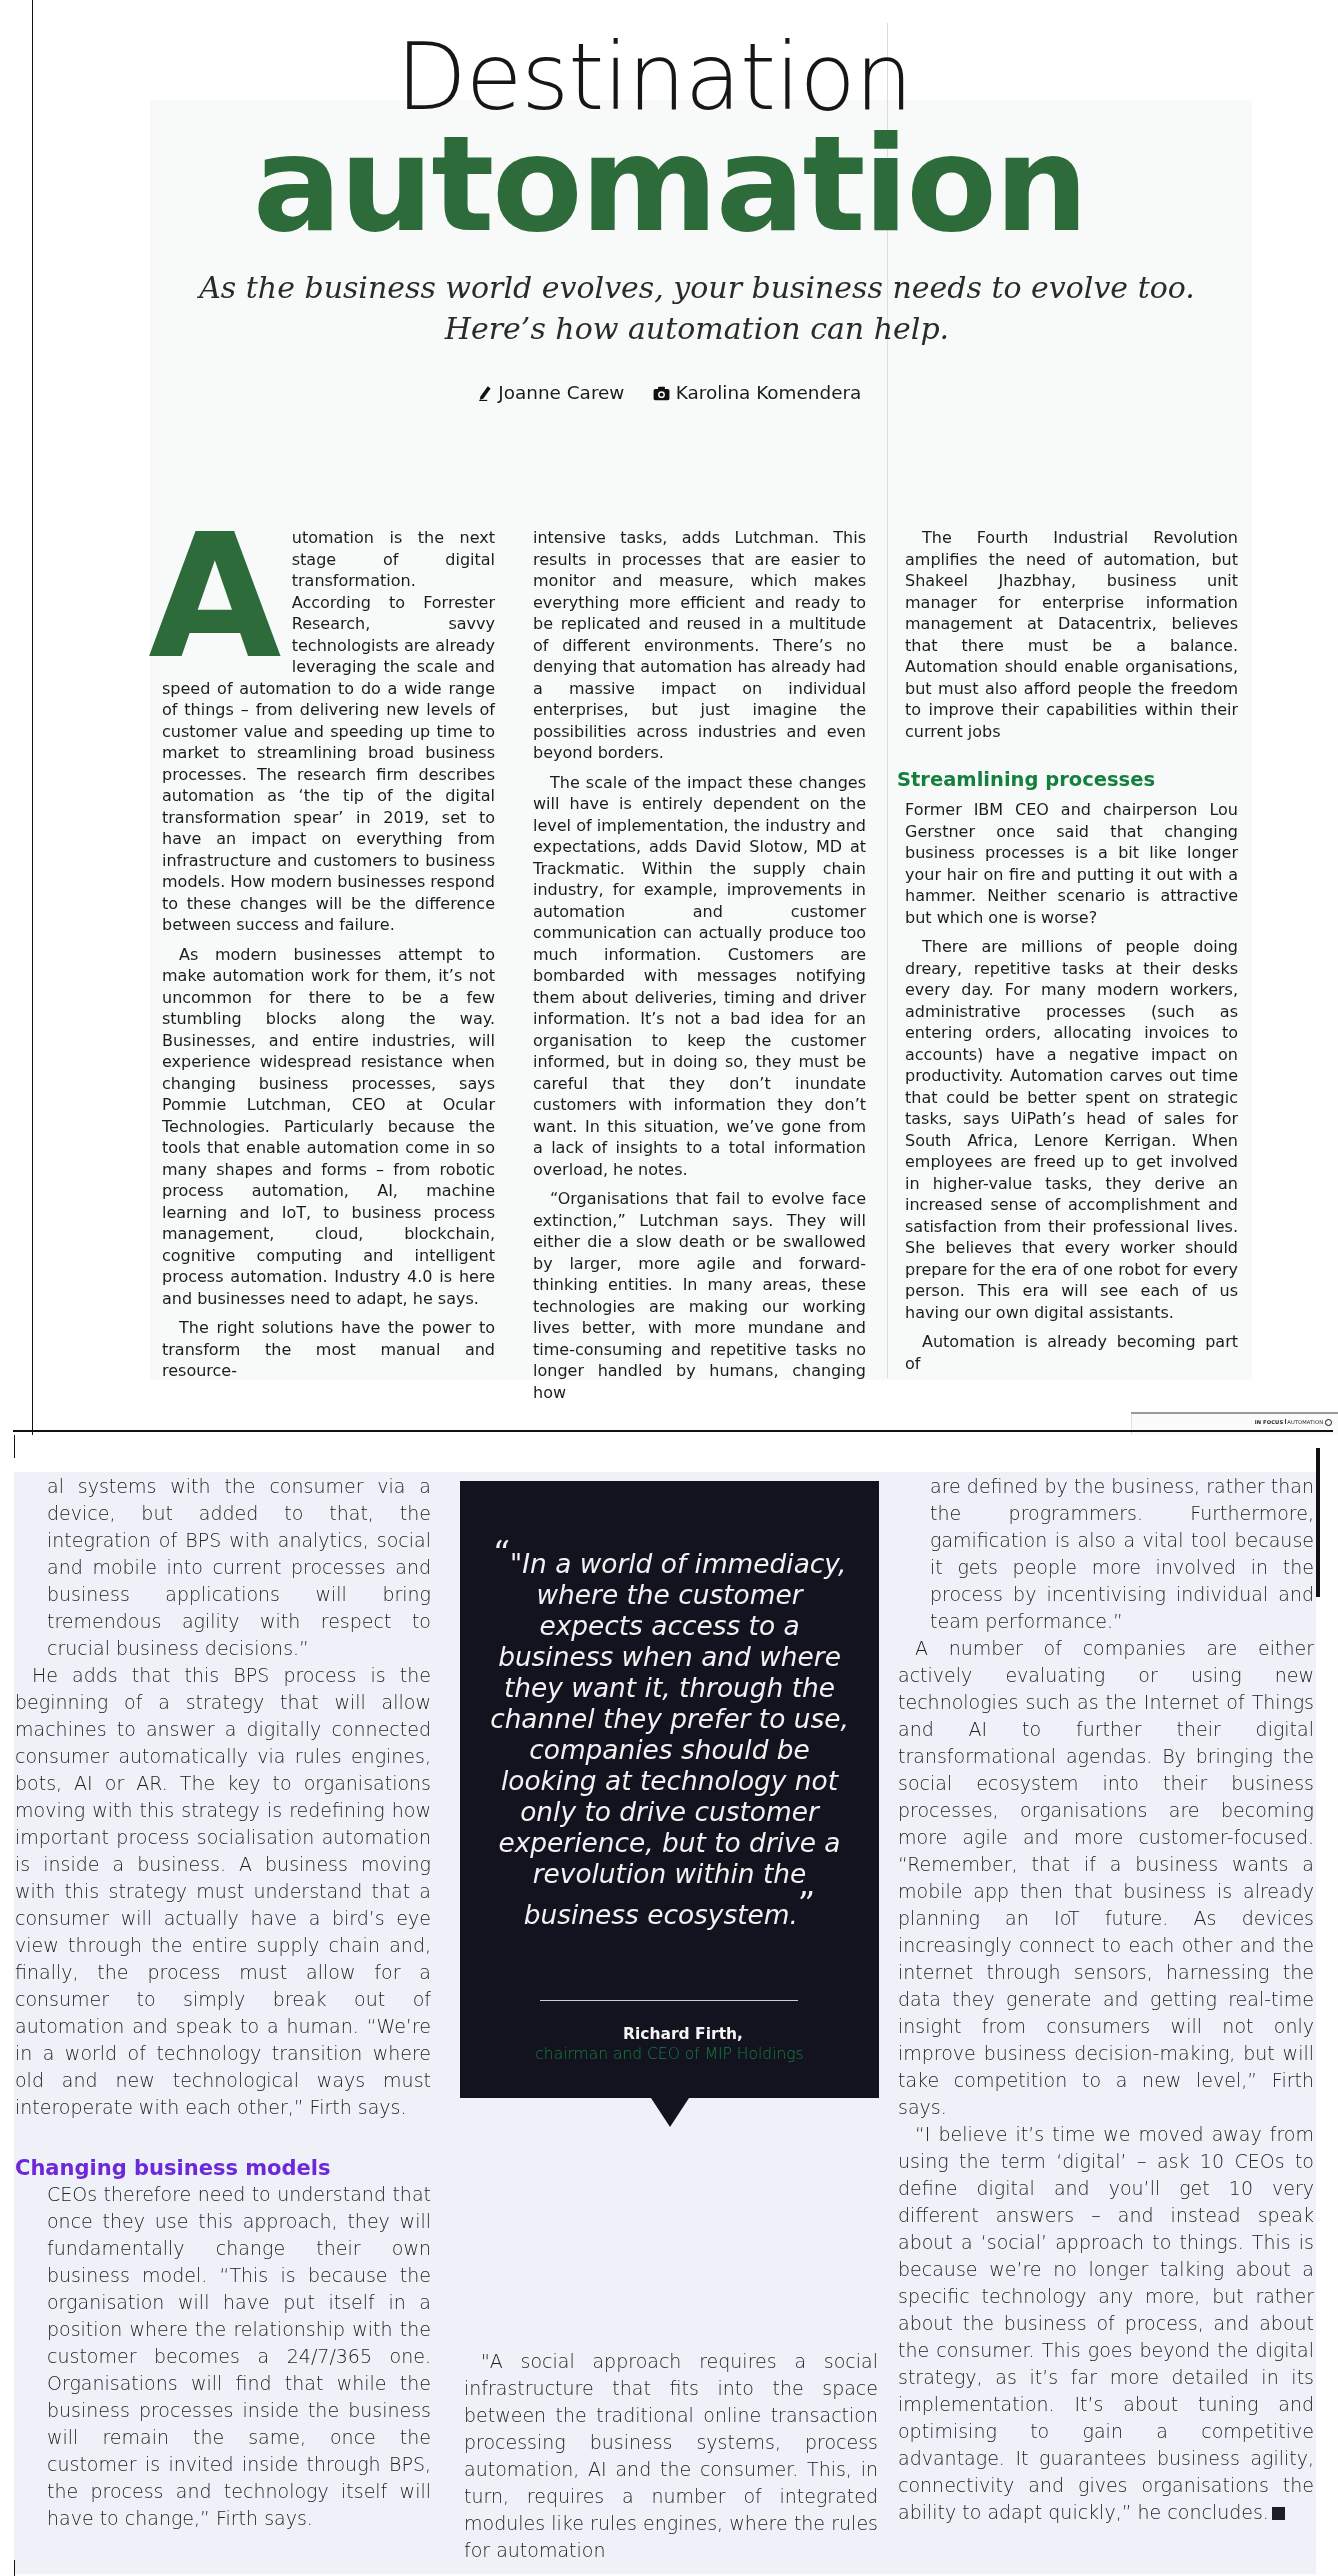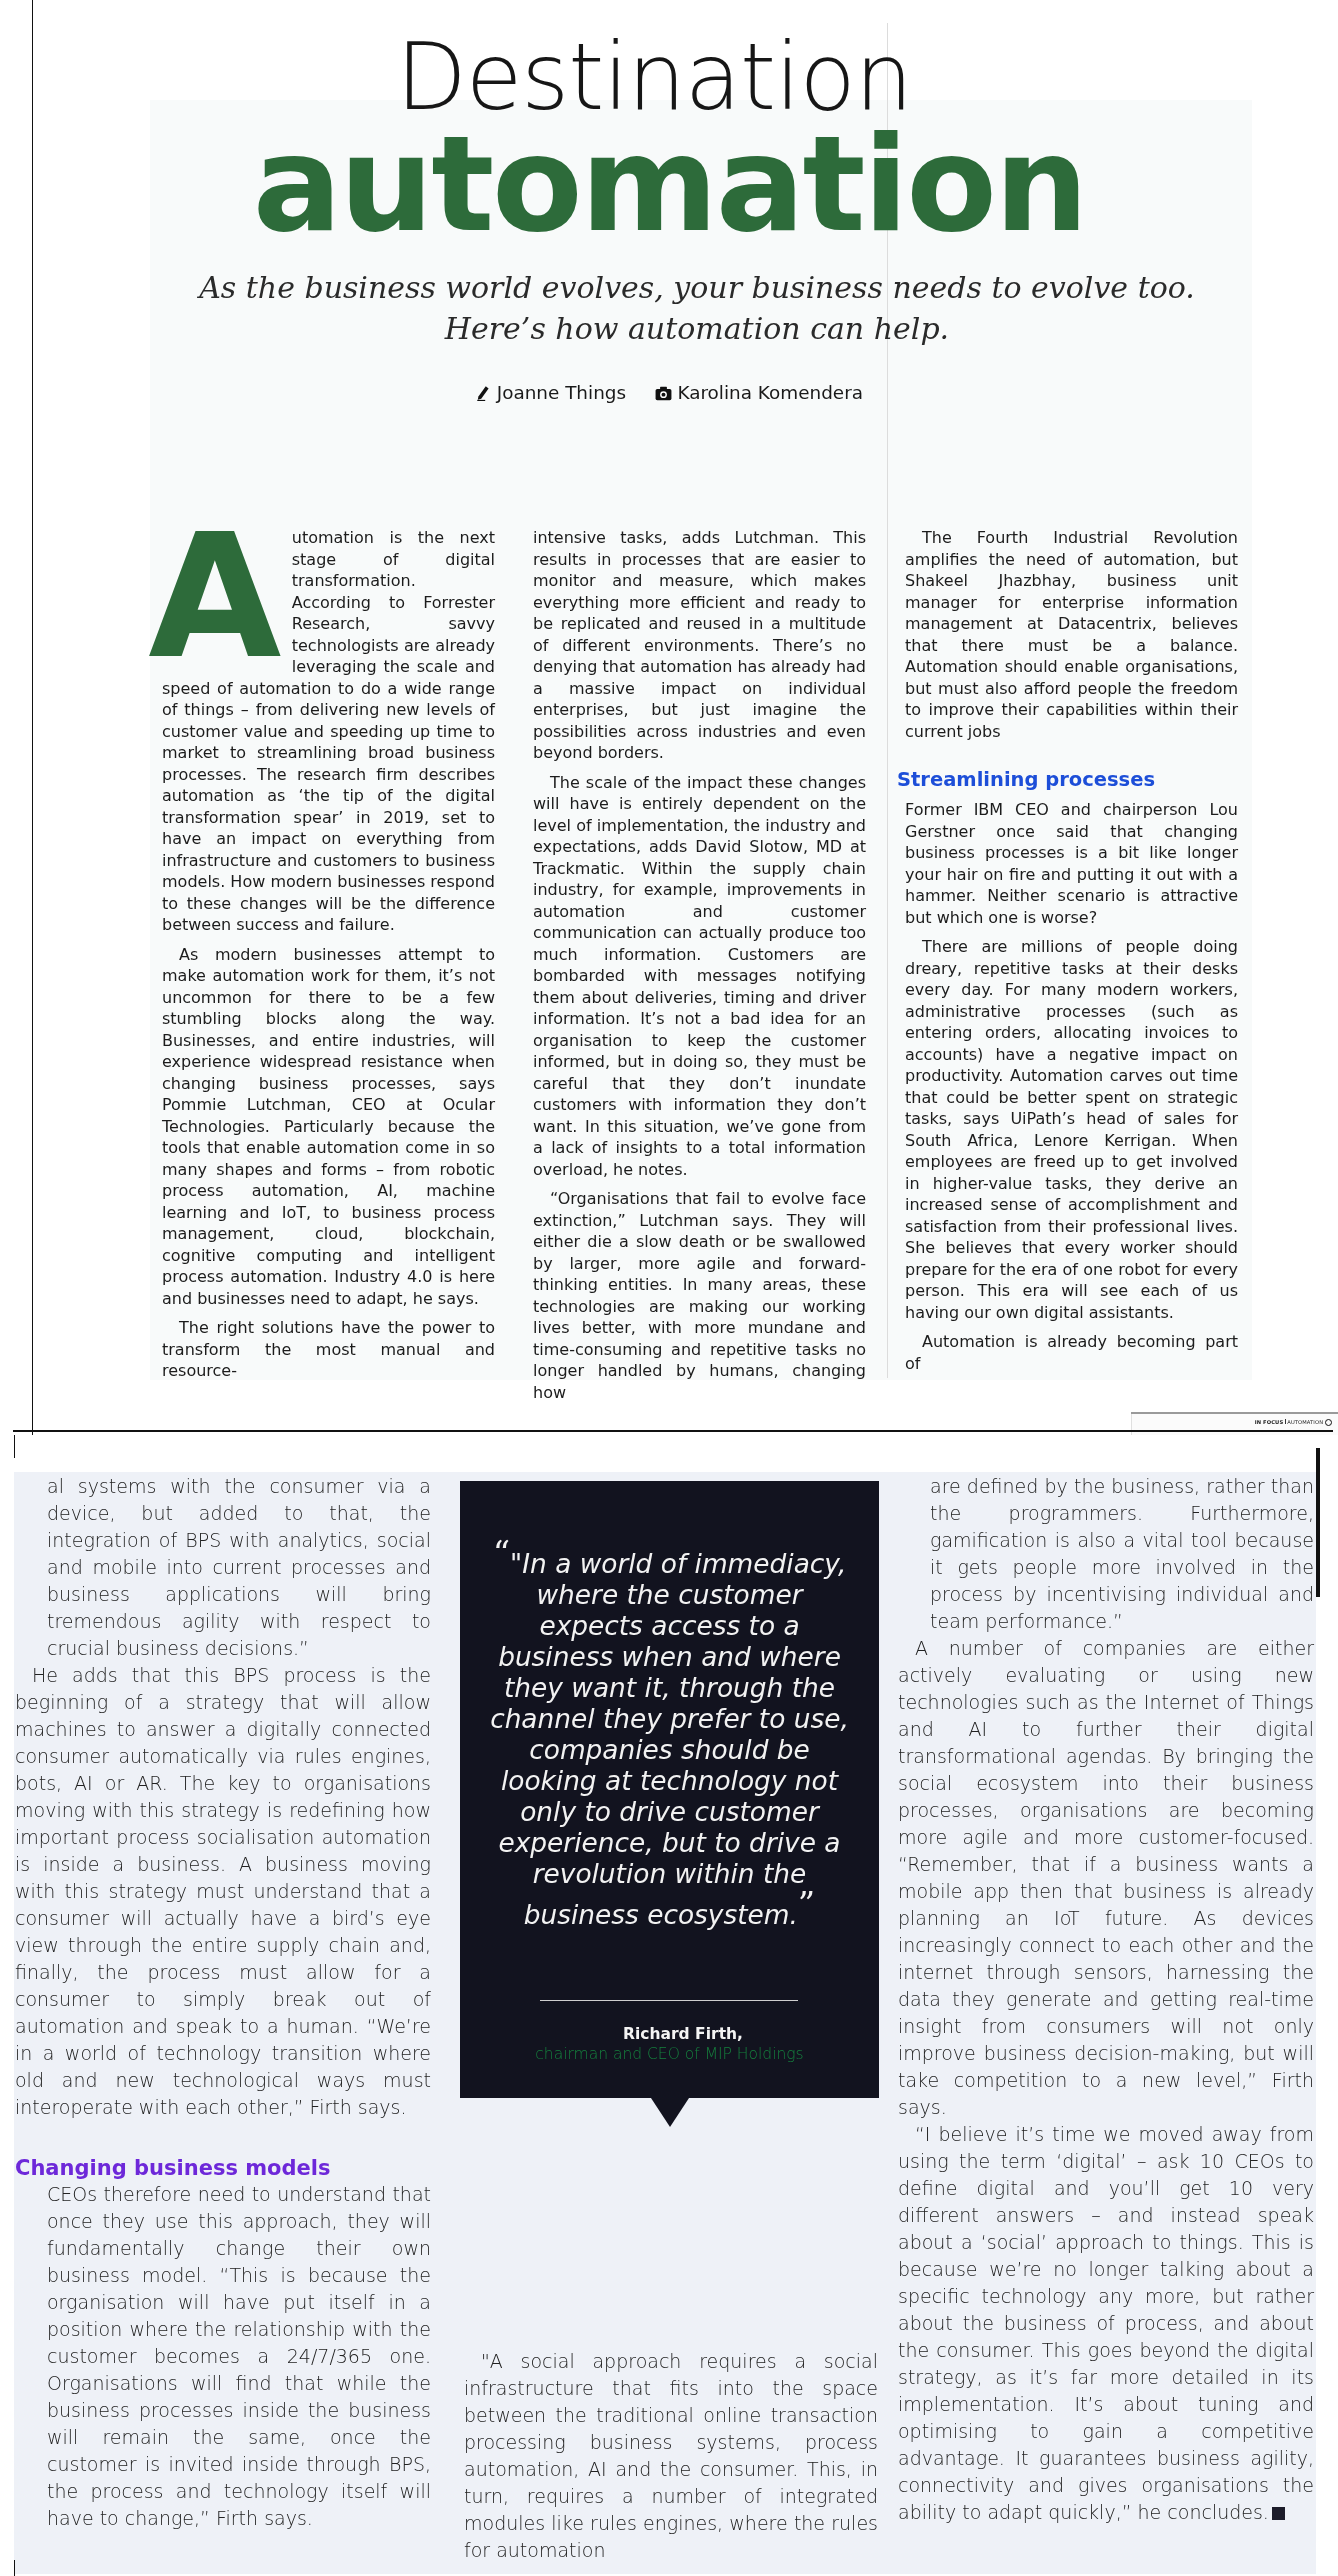--- a/index.html
+++ b/index.html
@@ -18,21 +18,21 @@
   .byline .icon { display: inline-block; vertical-align: -2.3px; margin-right: 5.7px; }
   .byline .sep { display: inline-block; width: 17px; }
 
   .col { position: absolute; font-family: "DejaVu Sans", sans-serif; font-size: 16px; line-height: 21.5px; text-align: justify; color: #1c1c1c; }
   .col p { margin: 8px; text-indent: 17px; }
   .col p.noindent { text-indent: 0; }
   .c1 { left: 154px; top: 519px; width: 349px; }
   .c2 { left: 525px; top: 519px; width: 349px; }
   .c3 { left: 897px; top: 519px; width: 349px; }
   .dropcap { float: left; font-family: "DejaVu Sans", sans-serif; font-weight: 700; font-size: 172px; line-height: 132px; color: #2d6b3a; margin: 11.5px 10.3px -5.7px -5.7px; height: 132px; }
-  .subhead-green { font-family: "DejaVu Sans", sans-serif; font-weight: 700; font-size: 19.5px; color: #1d4ed8; margin: 26.4px 0 2.3px 0; line-height: 23px; }
+  .subhead-green { font-family: "DejaVu Sans", sans-serif; font-weight: 700; font-size: 19.5px; color: #15803d; margin: 26.4px 0 2.3px 0; line-height: 23px; }
 
   
   .page-break-line { position: absolute; left: 12.6px; top: 1430px; width: 1320px; height: 1.7px; background: #111; }
   .header-strip { position: absolute; left: 1131px; top: 1412px; width: 208px; height: 2.3px; background: #9a9a9a; }
   .header-box { position: absolute; left: 1131px; top: 1414px; width: 208px; height: 23px; border-left: 0.6px solid #e0e0e0; background: #fbfbfb; }
   .section-tag { position: absolute; right: 8px; top: 4.6px; font-size: 5.2px; color: #222; letter-spacing: 0.1px; white-space: nowrap; }
   .section-tag b { font-weight: 700; }
   .section-tag .bar { display: inline-block; width: 0.6px; height: 5.2px; background: #333; margin: 0 1.7px; vertical-align: -0.6px; }
   .section-tag .ring { display: inline-block; width: 5.2px; height: 5.2px; border: 1.7px solid #111; border-radius: 50%; vertical-align: -2.3px; margin-left: 1.7px; }
 
@@ -76,21 +76,21 @@
     <div>As the business world evolves, your business needs to evolve too.</div>
     <div>Here’s how automation can help.</div>
   </div>
 
   <div class="byline">
     <span class="icon">
       <svg width="15" height="17" viewBox="0 0 26 30">
           <path d="M4 22 L17 4 L22 8 L9 26 L3 28 Z" fill="#111"></path>
           <rect x="2" y="28" width="14" height="2" fill="#111"></rect>
         </svg>
-    </span><span>Joanne Things</span>
+    </span><span>Joanne Carew</span>
     <span class="sep"></span>
     <span class="icon">
       <svg width="17" height="15" viewBox="0 0 30 26">
           <rect x="1" y="5" width="28" height="20" rx="3" fill="#111"></rect>
           <rect x="9" y="1" width="12" height="6" rx="1" fill="#111"></rect>
           <circle cx="15" cy="15" r="6" fill="#fff"></circle>
           <circle cx="15" cy="15" r="3.5" fill="#111"></circle>
         </svg>
     </span><span>Karolina Komendera</span>
   </div>

